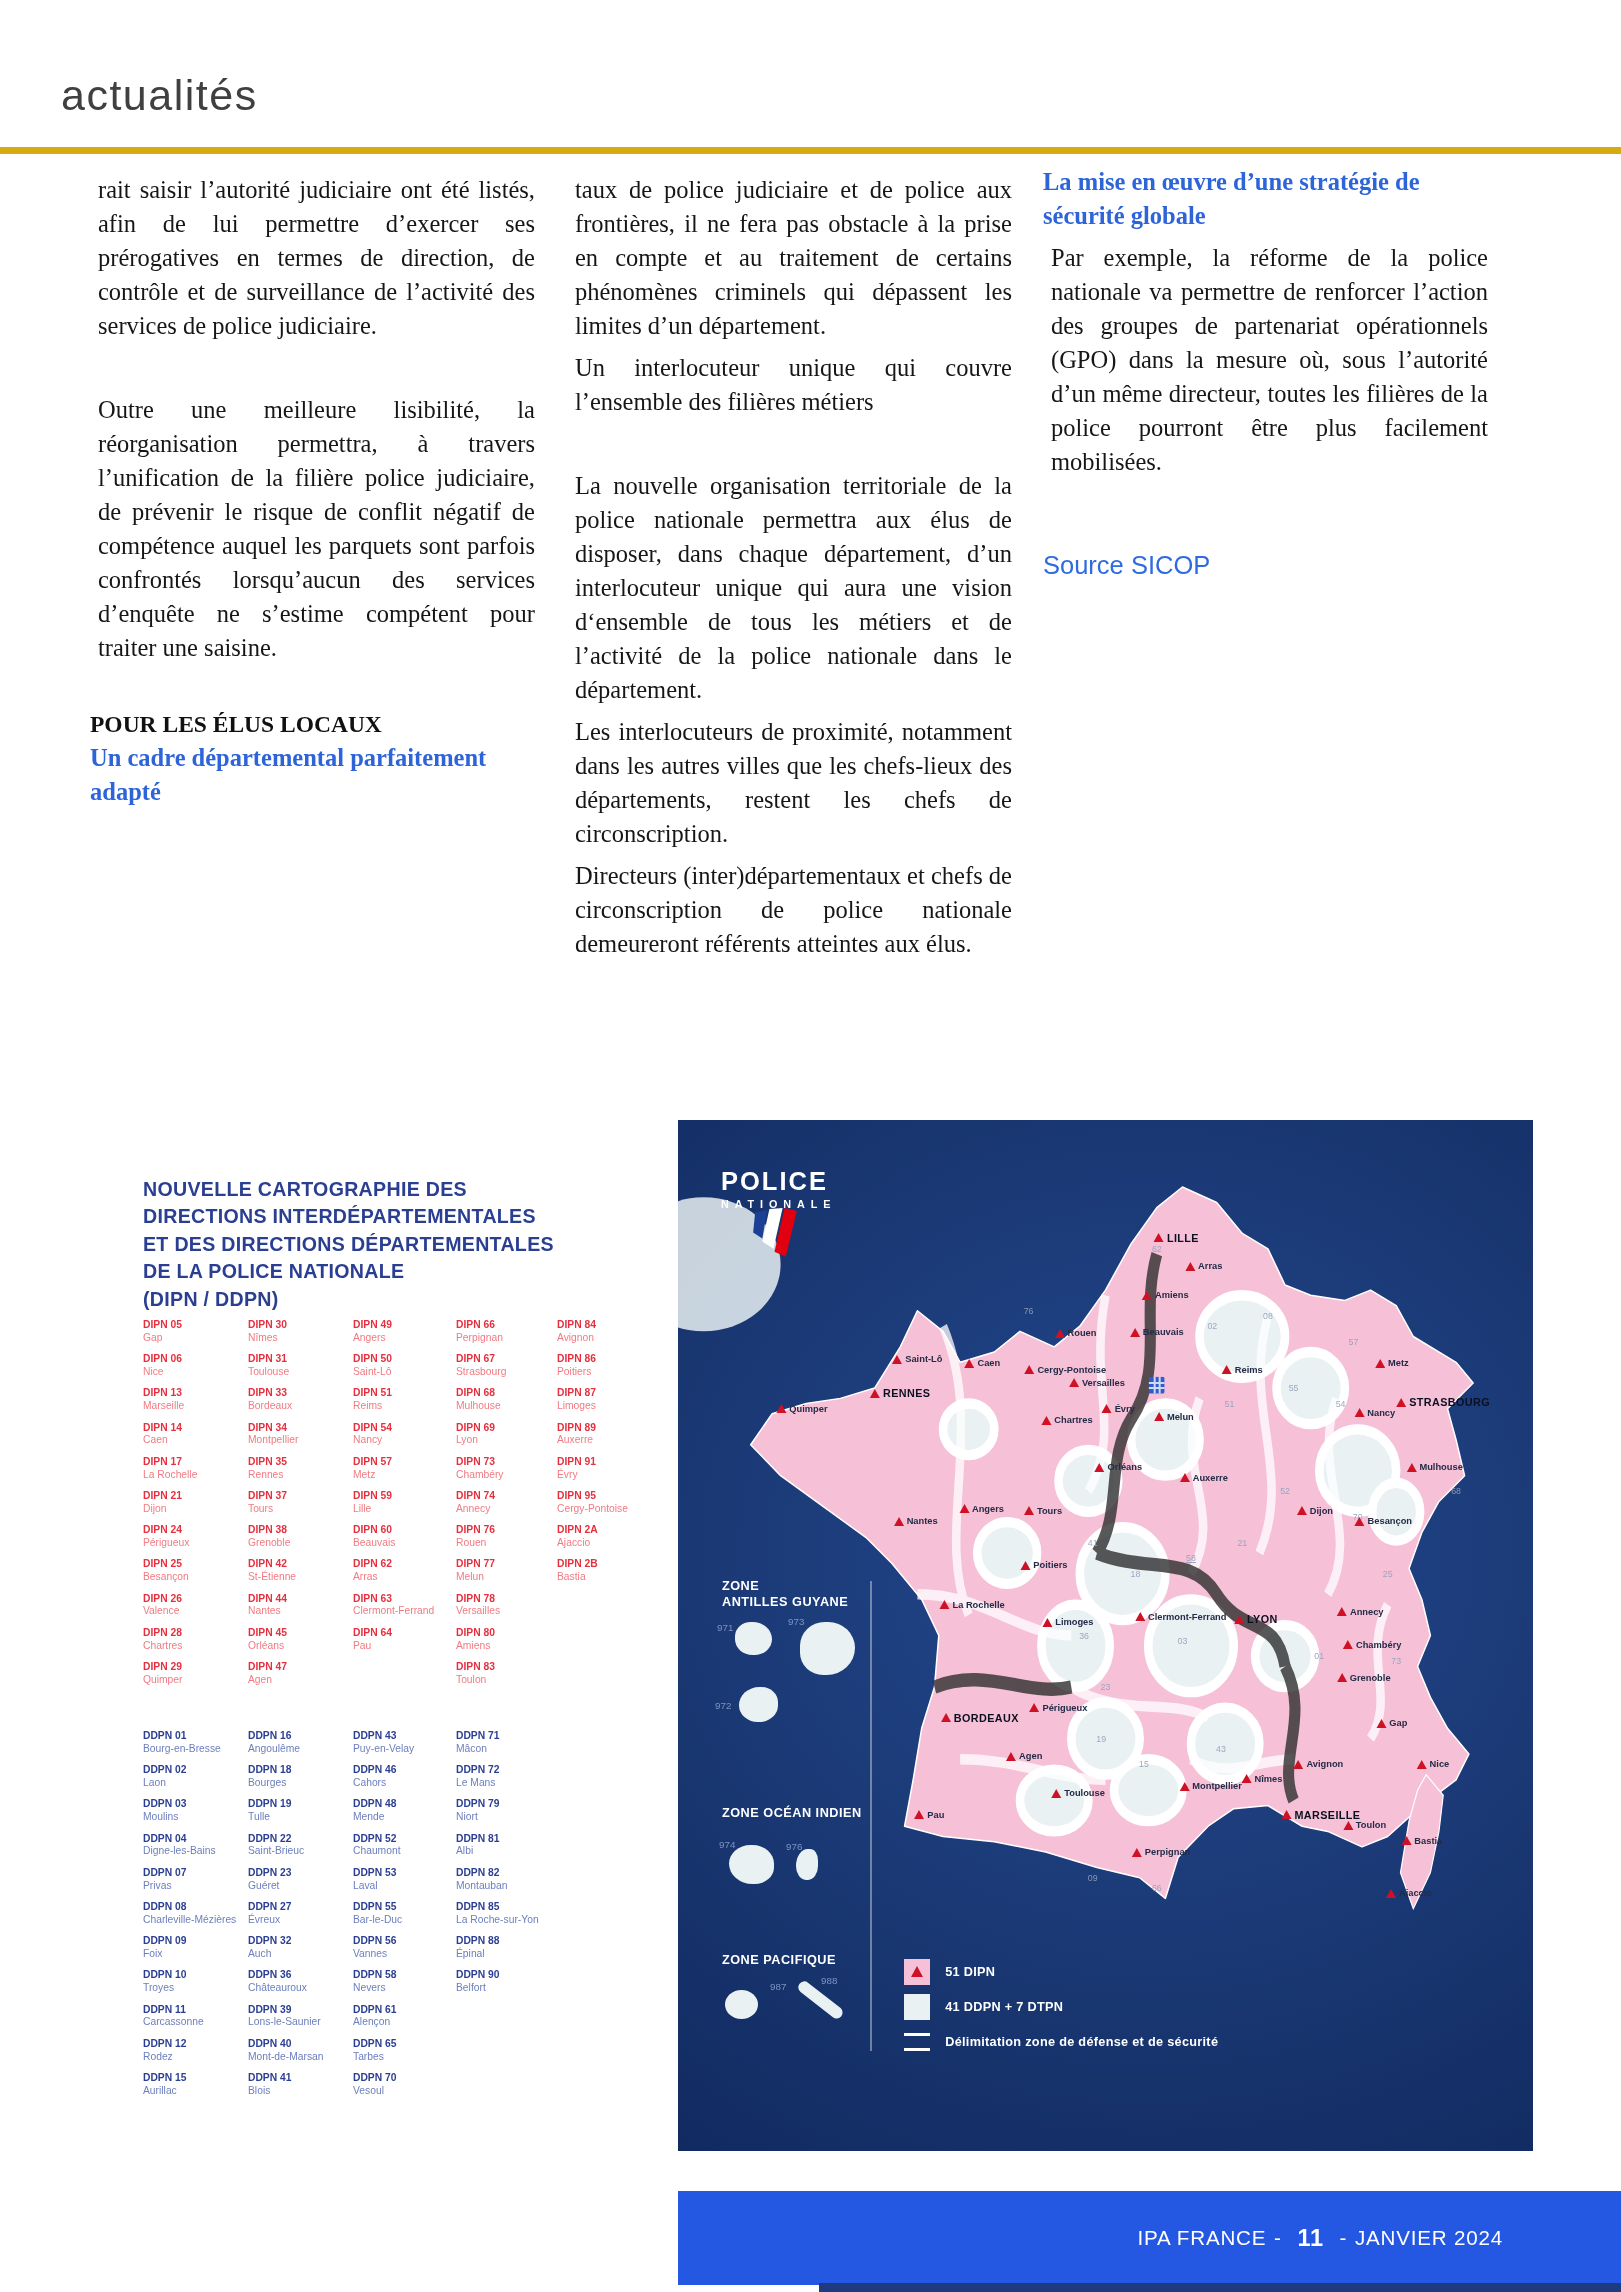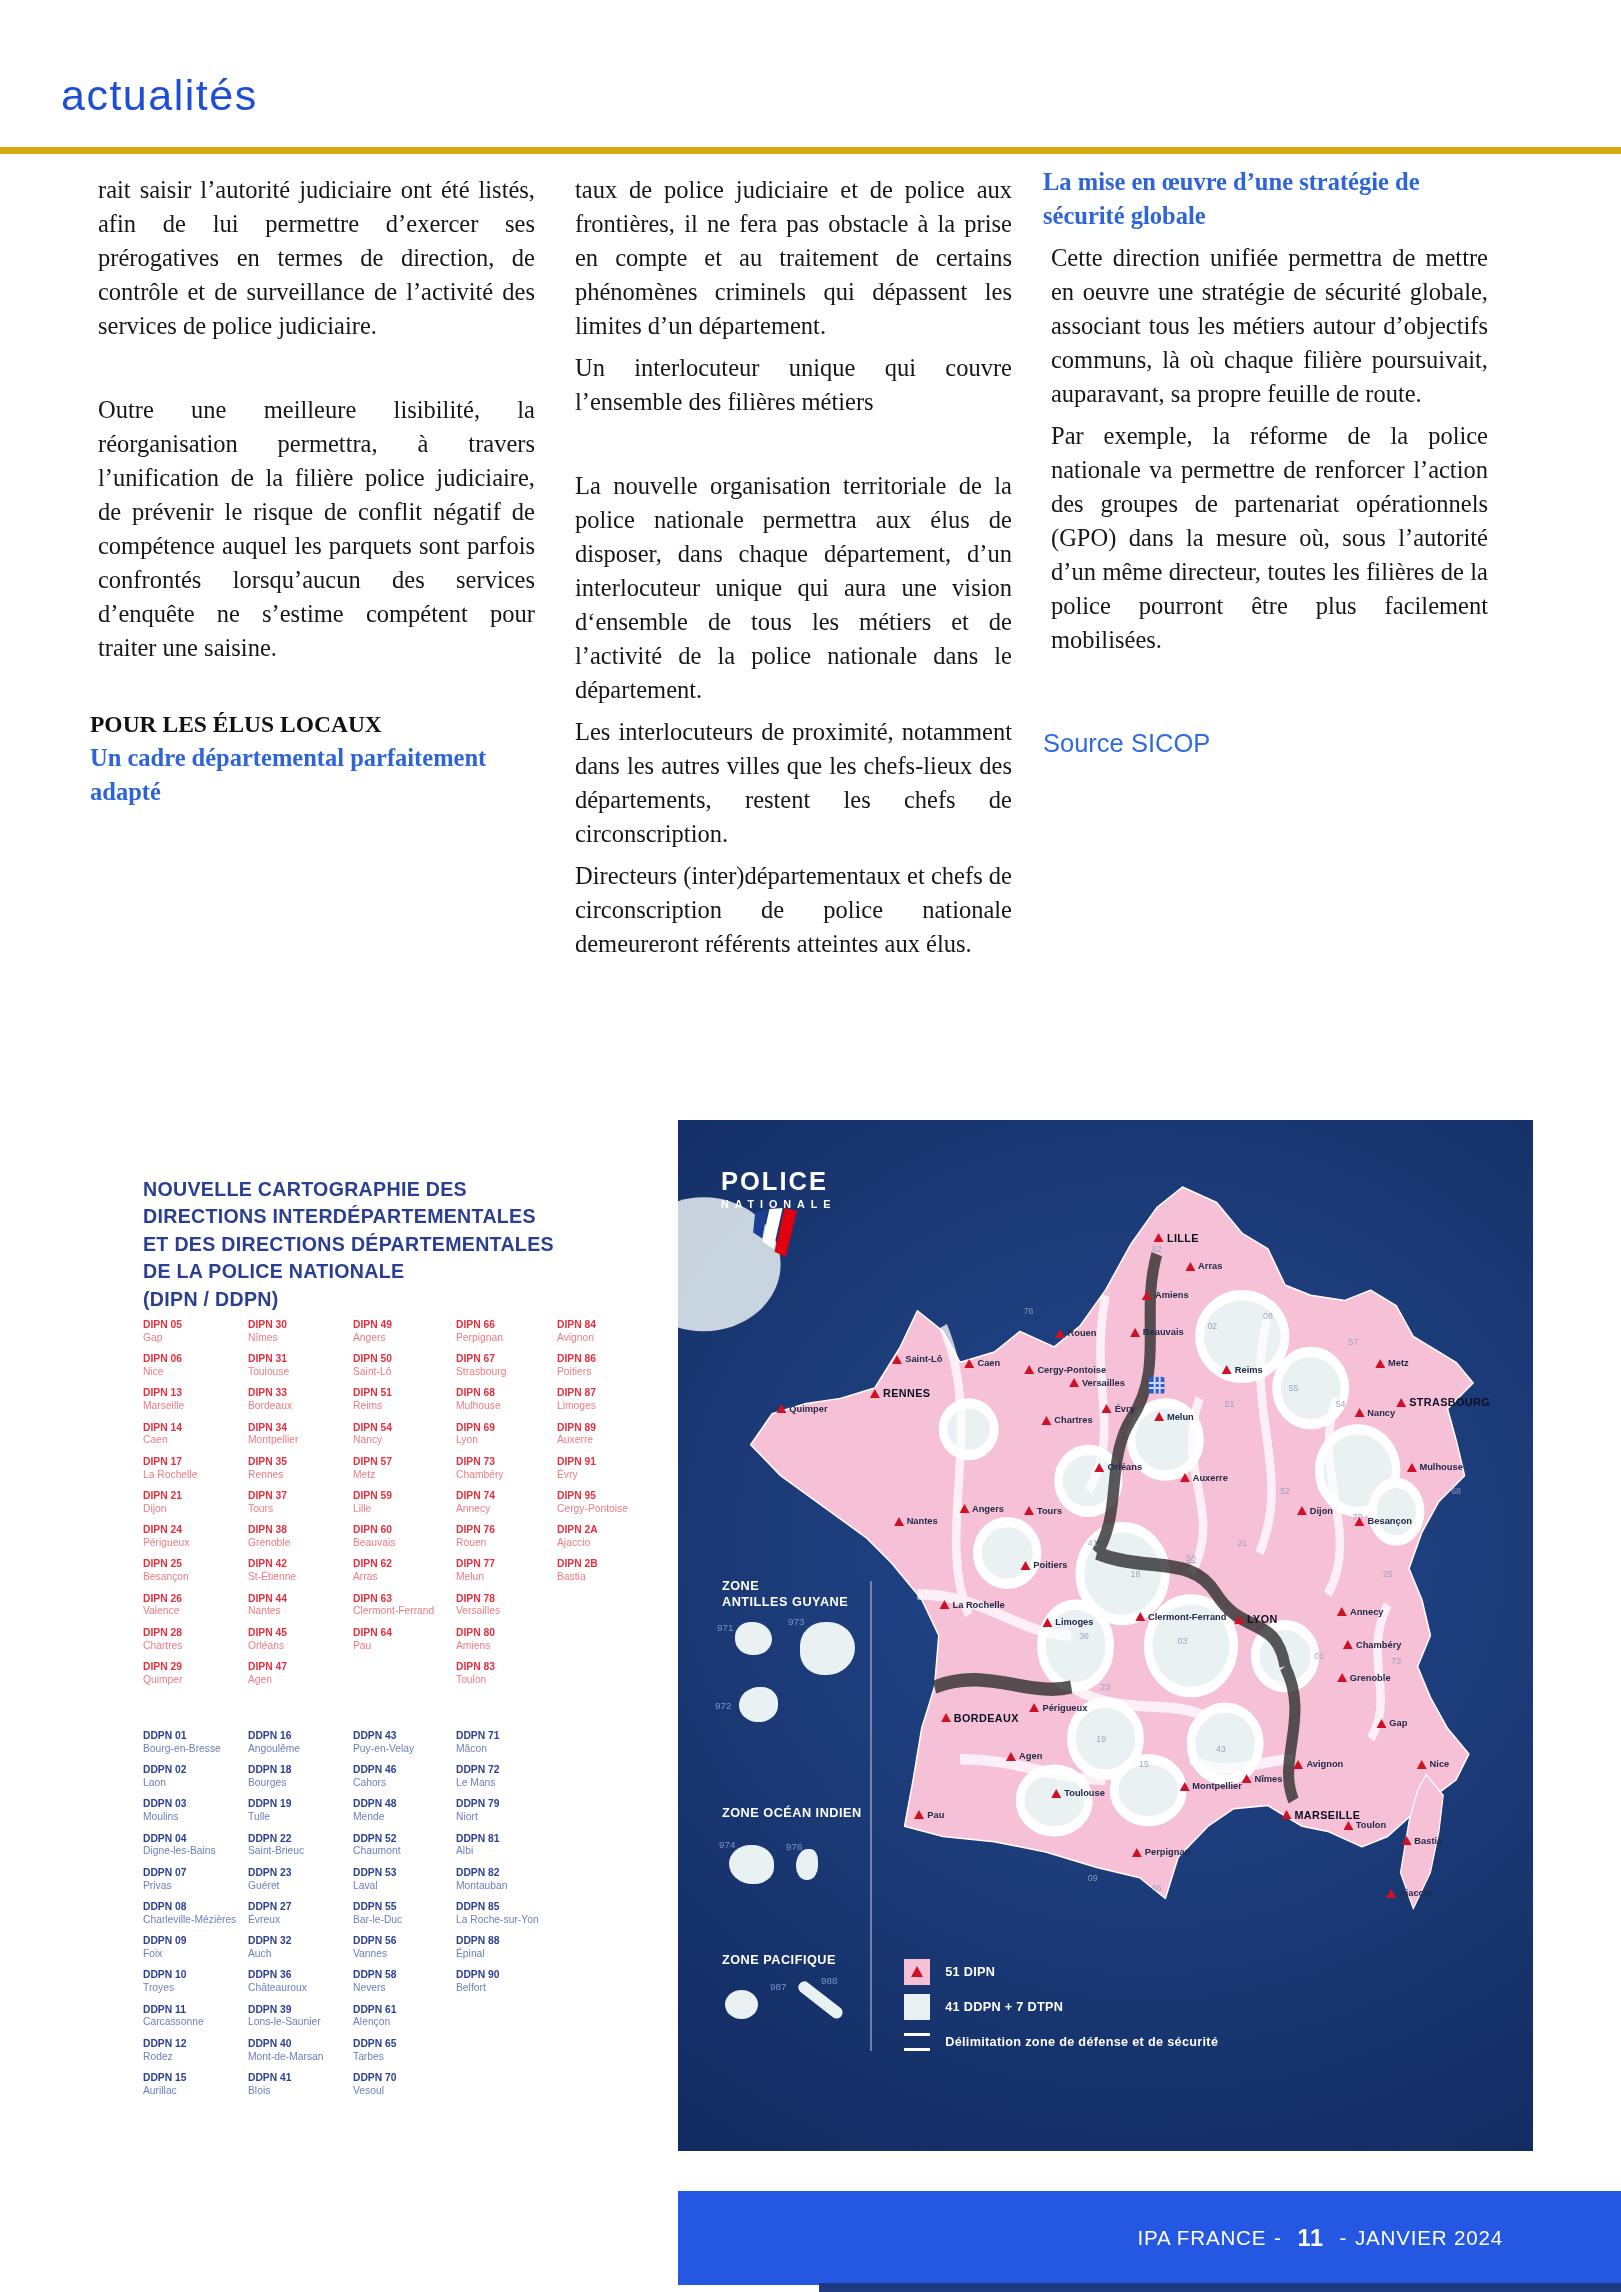--- a/index.html
+++ b/index.html
@@ -1,21 +1,21 @@
 <!DOCTYPE html>
 <html><head>
 <meta charset="utf-8">
 <style>
   html,body{margin:0;padding:0;background:#ffffff;}
   #page{position:relative;width:1621px;height:2293px;background:#fff;overflow:hidden;
         font-family:"Liberation Serif",serif;color:#1b1b1b;}
 
   
   .actualites{position:absolute;left:61px;top:71px;font-family:"Liberation Sans",sans-serif;
-              font-size:43px;font-weight:400;letter-spacing:1.5px;color:#1d4ed8;}
+              font-size:43px;font-weight:400;letter-spacing:1.5px;color:#404040;}
   .yellow-rule{position:absolute;left:0;top:147px;width:1621px;height:6.9px;background:#d6ab10;}
 
   
   .col{position:absolute;top:165px;width:453px;font-size:24.5px;line-height:34px;
        text-align:justify;color:#161616;}
   .col p{margin:8px;}
   .vgap{height:34px;}
   .h-black{margin:0;font-size:23.5px;font-weight:700;line-height:34px;color:#111;}
   .h-blue{margin:0;font-size:24.5px;font-weight:700;line-height:34px;color:#2d64d9;text-align:left;}
   .source{margin-top:69px;font-family:"Liberation Sans",sans-serif;font-size:25.5px;
@@ -107,21 +107,20 @@
     <p>taux de police judiciaire et de police aux frontières, il ne fera pas obstacle à la prise en compte et au traitement de certains phénomènes criminels qui dépassent les limites d’un département.</p>
     <p>Un interlocuteur unique qui couvre l’ensemble des filières métiers</p>
     <div class="vgap"></div>
     <p>La nouvelle organisation territoriale de la police nationale permettra aux élus de disposer, dans chaque département, d’un interlocuteur unique qui aura une vision d‘ensemble de tous les métiers et de l’activité de la police nationale dans le département.</p>
     <p>Les interlocuteurs de proximité, notamment dans les autres villes que les chefs-lieux des départements, restent les chefs de circonscription.</p>
     <p>Directeurs (inter)départementaux et chefs de circonscription de police nationale demeureront référents atteintes aux élus.</p>
   </div>
 
   <div class="col" style="left:1043px;">
     <h3 class="h-blue">La mise en œuvre d’une stratégie de sécurité globale</h3>
-    <p>Cette direction unifiée permettra de mettre en oeuvre une stratégie de sécurité globale, associant tous les métiers autour d’objectifs communs, là où chaque filière poursuivait, auparavant, sa propre feuille de route.</p>
     <p>Par exemple, la réforme de la police nationale va permettre de renforcer l’action des groupes de partenariat opérationnels (GPO) dans la mesure où, sous l’autorité d’un même directeur, toutes les filières de la police pourront être plus facilement mobilisées.</p>
     <div class="source">Source SICOP</div>
   </div>
 
   <div class="carto-title">
     <span>NOUVELLE CARTOGRAPHIE DES</span>
     <span>DIRECTIONS INTERDÉPARTEMENTALES</span>
     <span>ET DES DIRECTIONS DÉPARTEMENTALES</span>
     <span>DE LA POLICE NATIONALE</span>
     <span>(DIPN / DDPN)</span>

